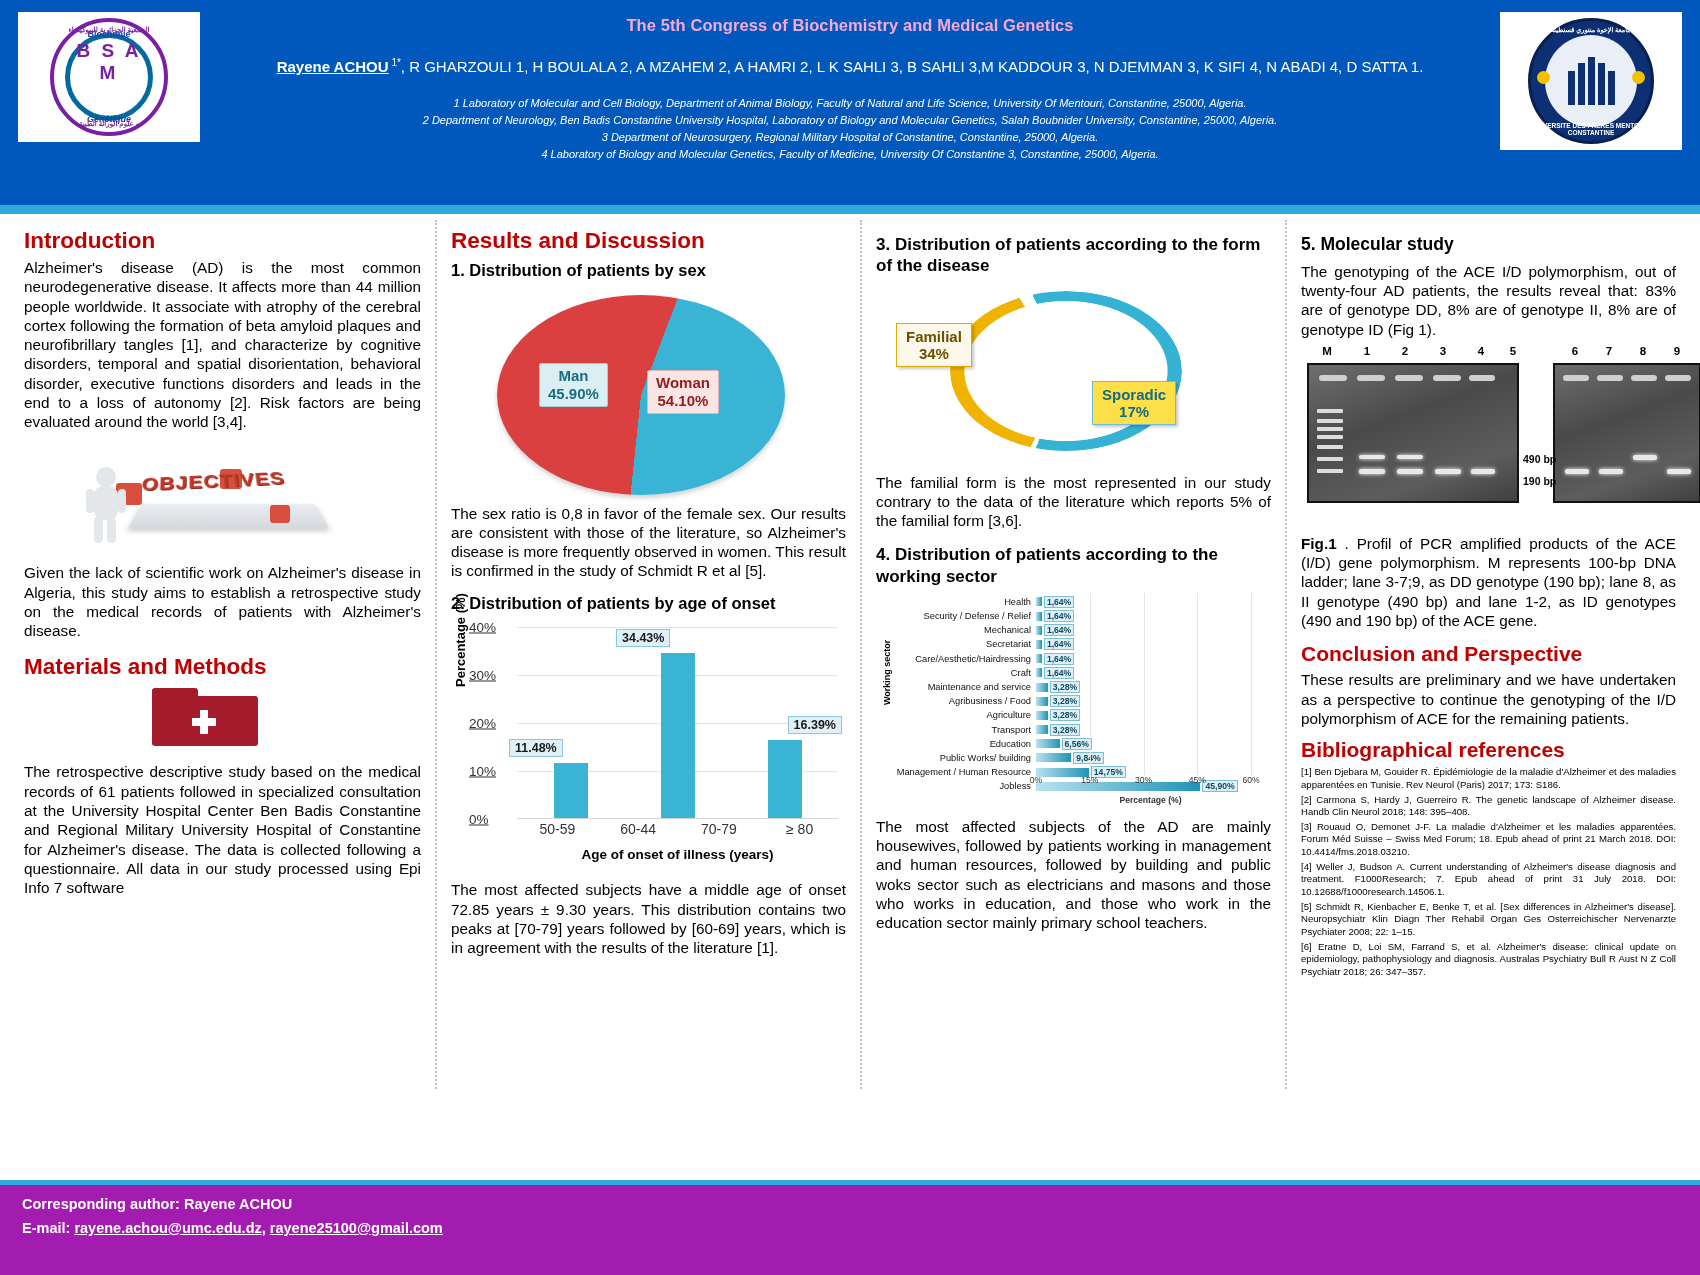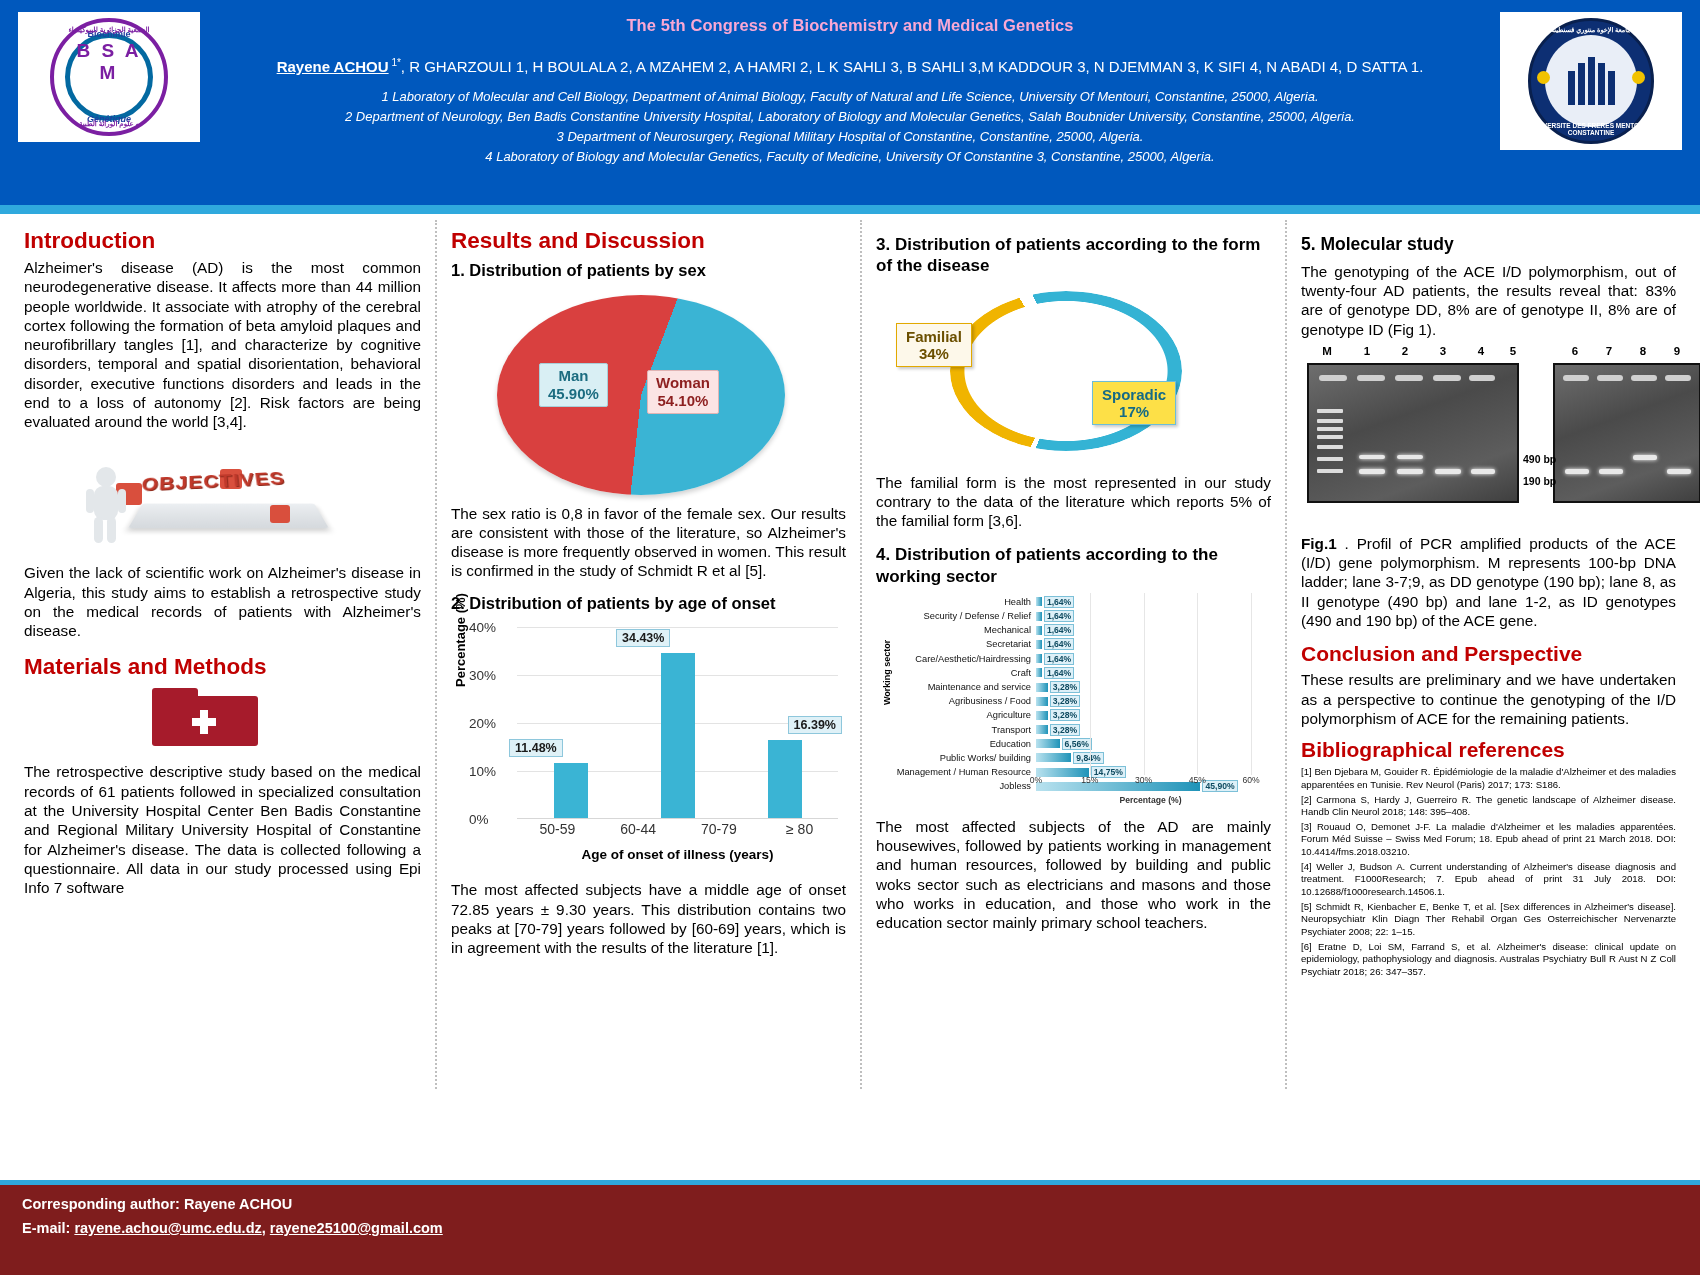--- a/index.html
+++ b/index.html
@@ -65,22 +65,22 @@
     font-size: 35px; font-weight: bold; color:#ffffff;
     margin-top: 16px; letter-spacing: 0.2px;
   }
   .authors {
     margin-top: 22px;
     font-size: 15px; color: #ffffff;
   }
   .authors .lead { text-decoration: underline; font-weight: bold; }
   .authors sup { font-size: 10px; }
   .affil {
-    margin-top: 12px;
-    font-size: 13px; font-style: italic; color:#ffffff;
+    margin-top: 20px;
+    font-size: 11px; font-style: italic; color:#ffffff;
     line-height: 1.55;
   }
 
   .logo-right {
     width: 182px; height: 138px;
     background: #ffffff;
     margin: 12px 18px 0 0;
     display:flex;align-items:center;justify-content:center;
     flex:none;
   }
@@ -228,20 +228,21 @@
   .vbar-plot {
     position:absolute; left: 66px; top: 8px; right: 8px; height: 192px;
     border-bottom: 1px solid #d7d7d7;
   }
   .vbar-grid {
     position:absolute; left:0; right:0; height:1px; background:#e3e3e3;
   }
   .vbar-ytick {
     position:absolute; left: 18px; font-size: 13.5px; color:#333;
     transform: translateY(-50%);
+    text-decoration: underline;
   }
   .vbar-cols { position:absolute; left:0; right:0; bottom:0; top:0; display:flex; }
   .vbar-col { flex:1; position:relative; display:flex; justify-content:center; align-items:flex-end; }
   .vbar-bar { width: 34px; background: #3ab4d4; }
   .vbar-dl {
     position:absolute;
     background:#dff1f7; border:1px solid #8ec7dc;
     font-size: 12.5px; font-weight:bold; color:#1a1a1a;
     padding: 1px 5px; white-space:nowrap;
   }
@@ -340,21 +341,21 @@
   .figcap { font-size: 15.3px; line-height:1.26; text-align:justify; }
   .figcap b { font-weight:bold; }
 
   
   .refs { font-size: 9.6px; line-height: 1.3; text-align: justify; color:#000; }
   .refs p { margin-bottom: 2.5px; }
 
   
   .footer {
     position:absolute; left:0; bottom:0; width: 1700px; height: 95px;
-    background: #7f1d1d; color:#fff;
+    background: #a21caf; color:#fff;
     padding: 16px 16px 0 22px;
   }
   .footer .ft-line { font-size: 14.5px; font-weight: bold; margin-bottom: 8px;}
   .footer a { color:#fff; text-decoration: underline; }
   .footer-stripe { position:absolute; left:0; top:0; width:1700px; height: 5px; background:#2fa9dd; }
 </style>
 </head>
 <body>
 
 <div class="poster">

